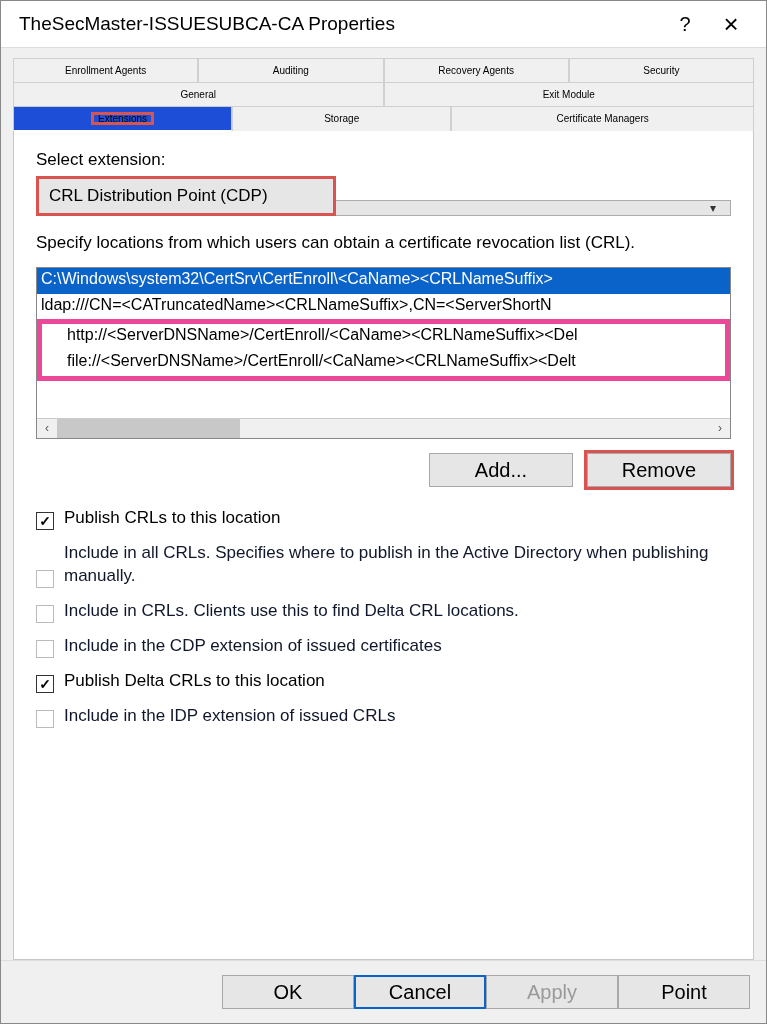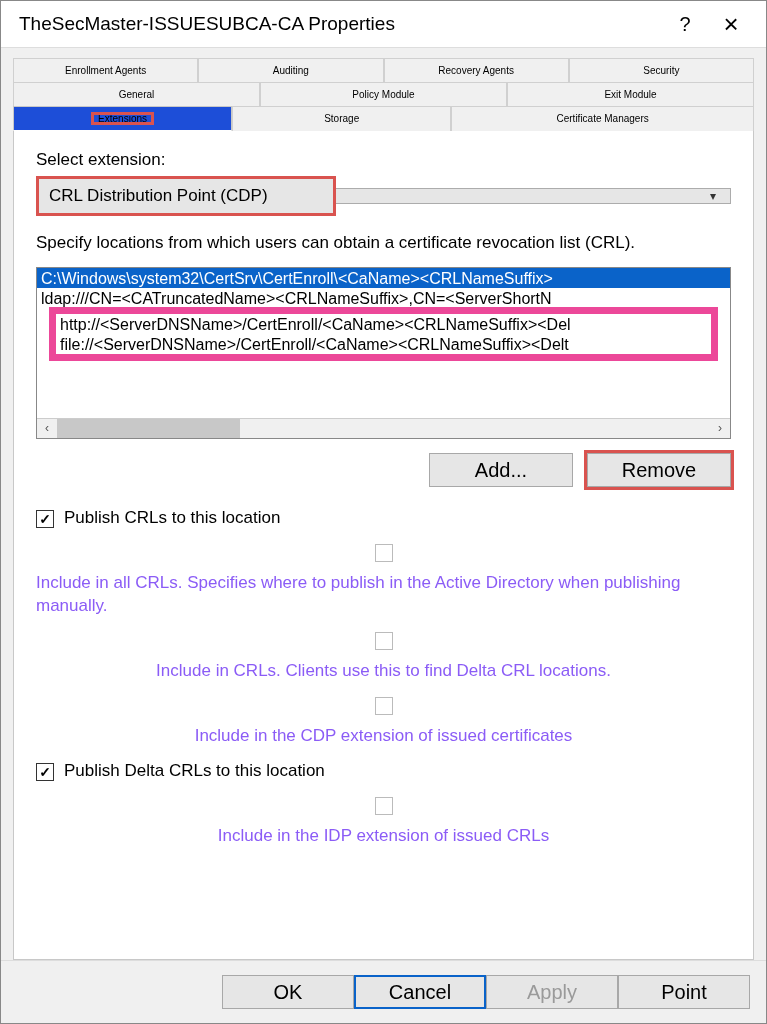--- a/index.html
+++ b/index.html
@@ -84,21 +84,21 @@
     width: 100%;
     cursor: default;
   }
   .dropdown .dd-text { flex:1; }
   .dd-highlight {
     border: 3px solid #d9534f;
     display: inline-block;
     width: 300px;
   }
   .dd-highlight .dropdown { border: none; height: 34px; }
-  .dd-wrap { display:flex; align-items:center; }
+  .dd-wrap { display:flex; align-items:flex-end; }
   .dd-rest {
     flex:1;
     background:#e6e6e6;
     border:1px solid #acacac;
     border-left:none;
     display:flex; align-items:center; justify-content:flex-end;
     padding-right:14px;
   }
   .dd-rest .chev { font-size:12px; color:#333;}
   .desc { font-size: 17px; margin: 16px 0 12px 0; line-height:1.35; }
@@ -106,29 +106,30 @@
     border: 1px solid #888;
     height: 172px;
     overflow: hidden;
     font-size: 16px;
     position: relative;
     display:flex; flex-direction:column;
   }
   .list-items { flex:1; overflow:hidden; white-space: nowrap; }
   .list-item {
     padding: 0 4px;
-    height: 20px;
+    height: 26px;
     line-height: 22px;
     overflow: hidden;
     white-space: nowrap;
   }
   .list-item.selected { background:#0a63c9; color:#fff; }
   .list-hl {
-    border: 7px solid #ec4899;
-    margin: -1px 12px;
+    border: 5px solid #ec4899;
+    margin: -1px 0;
+    padding-left: 21px;
   }
   .hscroll {
     height: 20px;
     background: #f0f0f0;
     border-top:1px solid #ccc;
     display:flex; align-items:center;
   }
   .hscroll .sbtn { width:20px; text-align:center; font-size:12px; color:#555;}
   .hscroll .track { flex:1; background:#f0f0f0; height:100%; position:relative;}
   .hscroll .thumb { position:absolute; left:0; top:0; height:100%; width:28%; background:#c8c8c8;}
@@ -140,35 +141,35 @@
     border:1px solid #a8a8a8;
     font-size:20px;
     text-align:center;
     line-height:32px;
     cursor:default;
   }
   .winbtn.hl { outline:3px solid #d9534f; outline-offset: 0; }
   .checks { margin-top: 20px; }
   .check {
     display:flex;
-    align-items:center;
+    align-items:flex-end;
     gap:10px;
     margin: 12px 0;
     font-size:17px;
     line-height:1.35;
   }
   .check .box {
     width:18px; height:18px;
     border:1px solid #333;
     margin-top:2px;
     display:flex; align-items:center; justify-content:center;
     font-size:14px;
     flex-shrink:0;
   }
-  .check.disabled { color:#8b5cf6;flex-direction:column; }
+  .check.disabled { color:#0f172a; }
   .check.disabled .box { border-color:#bbb; }
   .check .box.checked::after { content:"✓"; color:#000; font-weight:bold; line-height:1;}
   .footer {
     background:#f0f0f0;
     padding: 14px 16px;
     display:flex;
     justify-content:flex-end;
     border-top:1px solid #ddd;
     position:absolute;
     bottom:0; left:0; right:0;
@@ -191,21 +192,20 @@
 
   <div class="tabs-area">
     <div class="tab-row">
       <div class="tab">Enrollment Agents</div>
       <div class="tab">Auditing</div>
       <div class="tab">Recovery Agents</div>
       <div class="tab">Security</div>
     </div>
     <div class="tab-row">
       <div class="tab">General</div>
-      <div class="tab">Policy Module</div>
       <div class="tab">Exit Module</div>
     </div>
     <div class="tab-row">
       <div class="tab active">
         <span class="tab-highlight">Extensions</span>
       </div>
       <div class="tab">Storage</div>
       <div class="tab" style="flex:1.4">Certificate Managers</div>
     </div>
 

